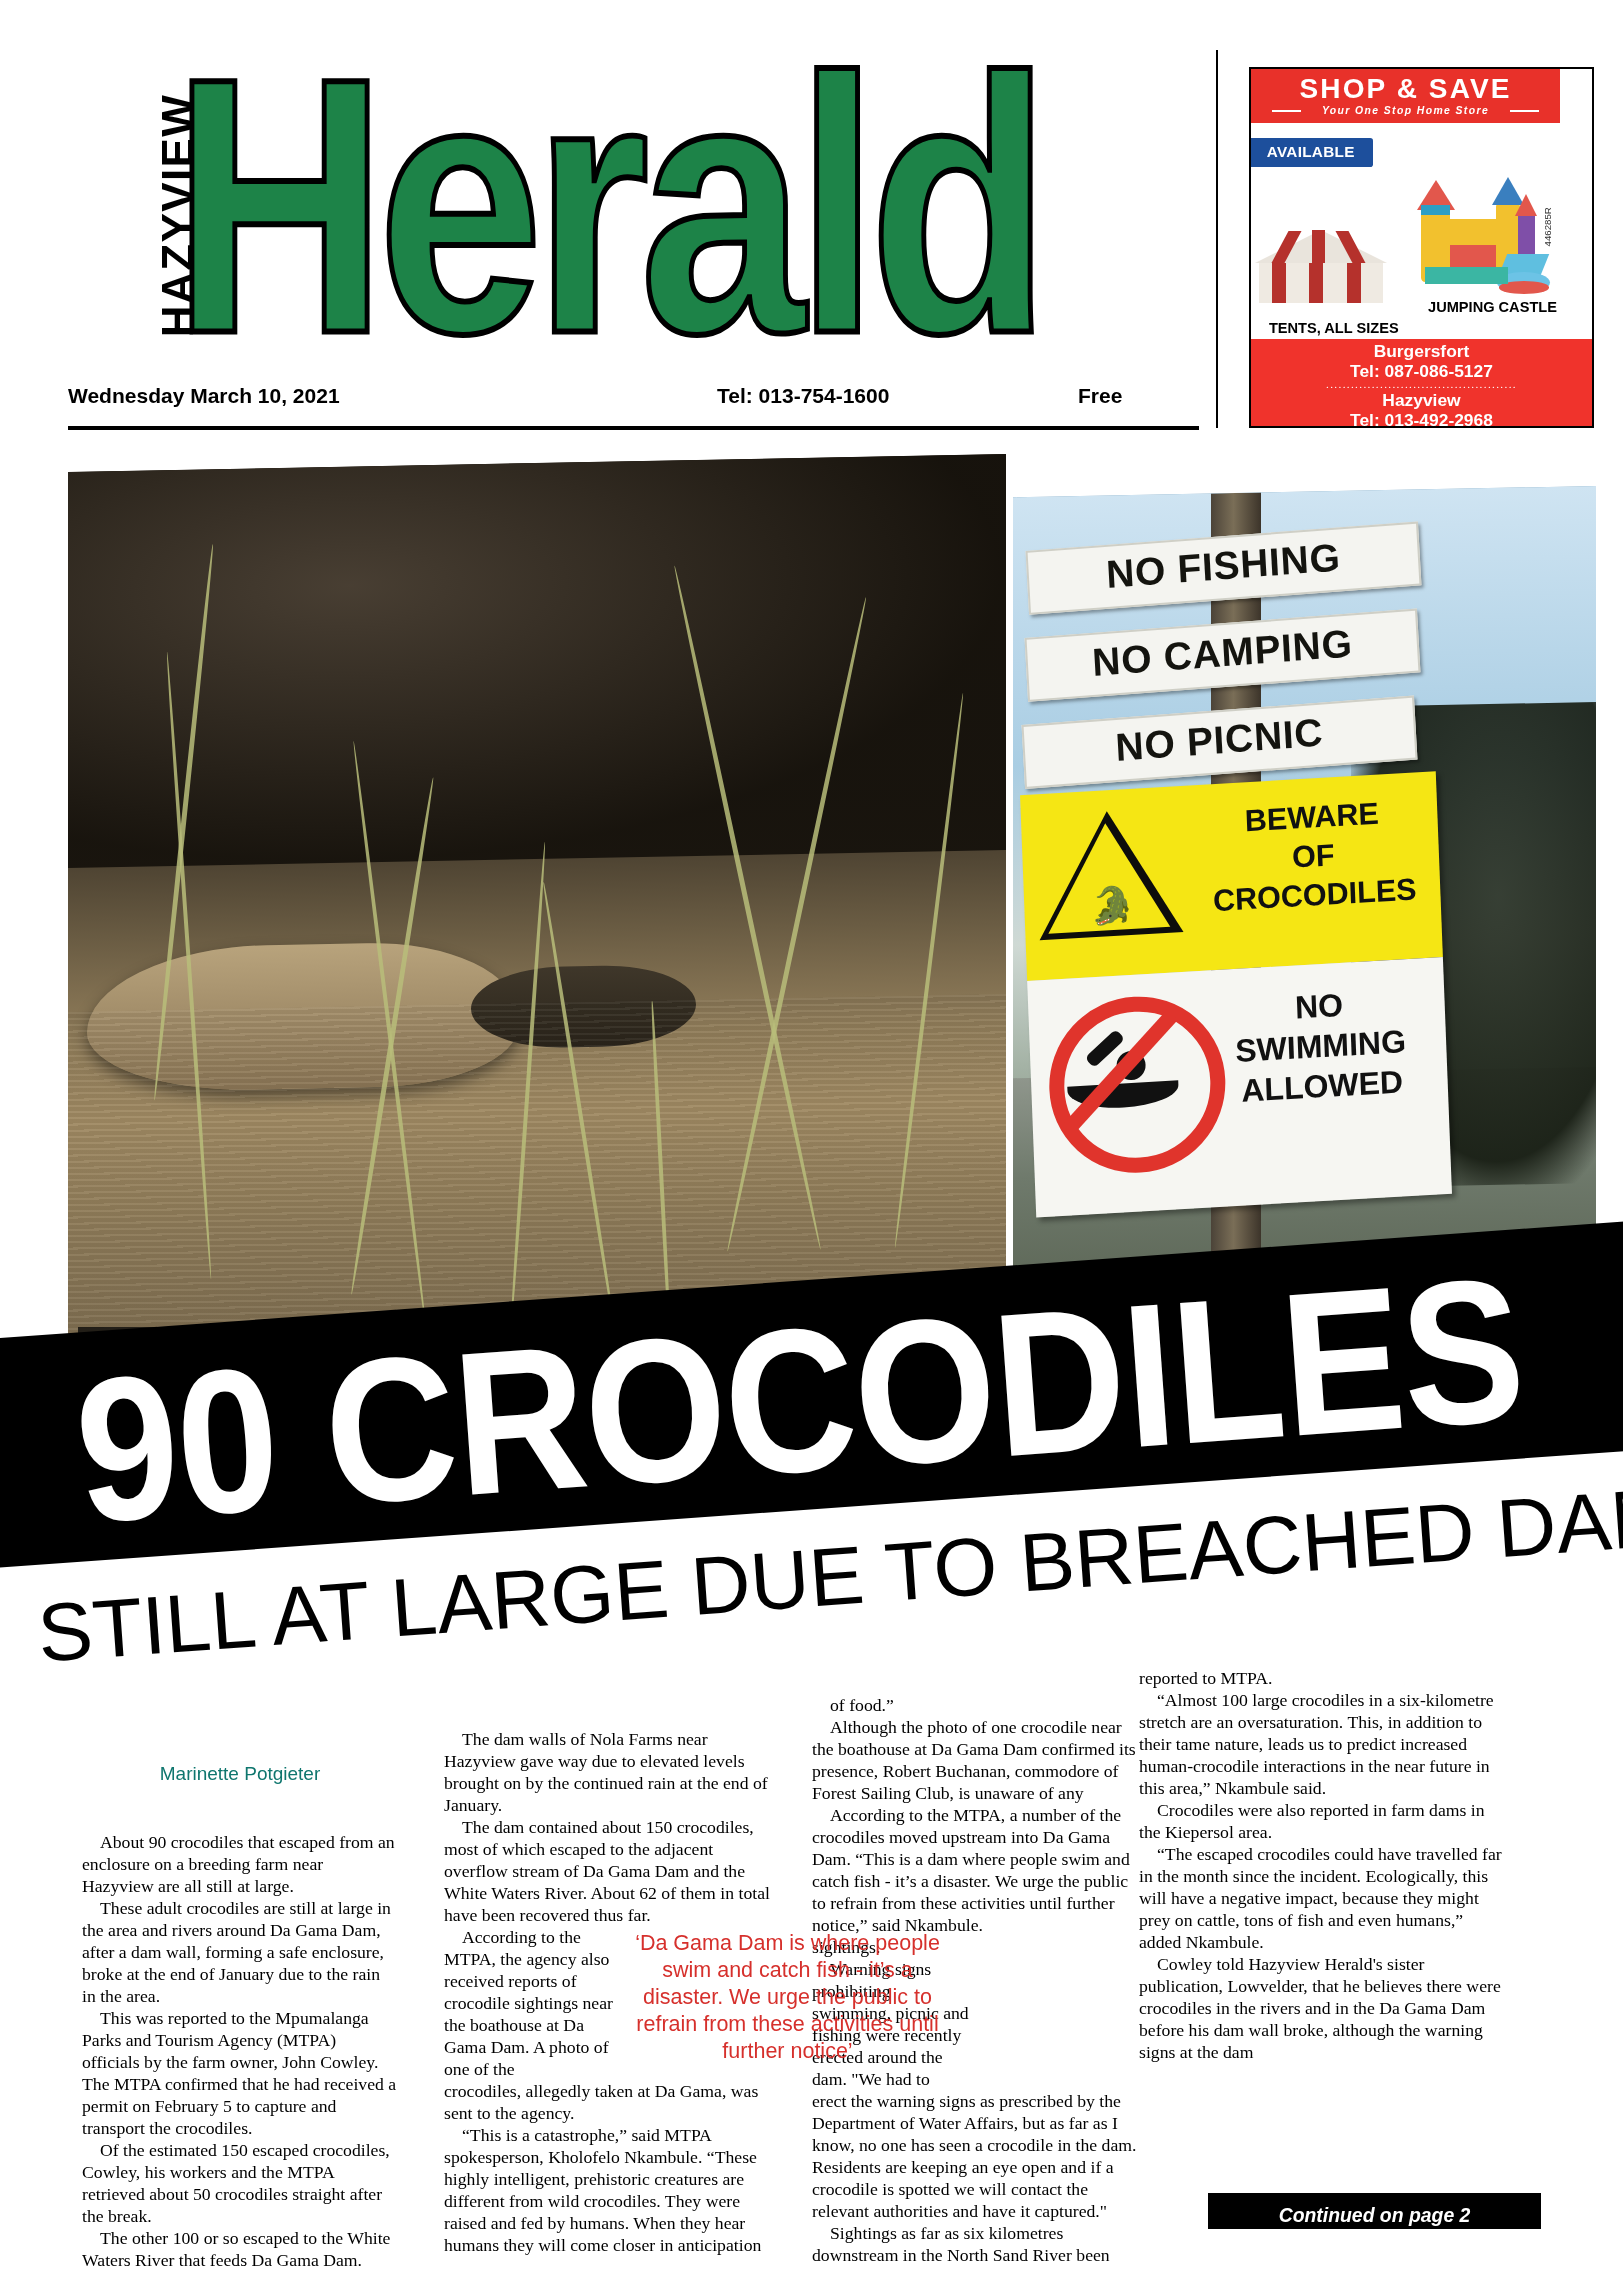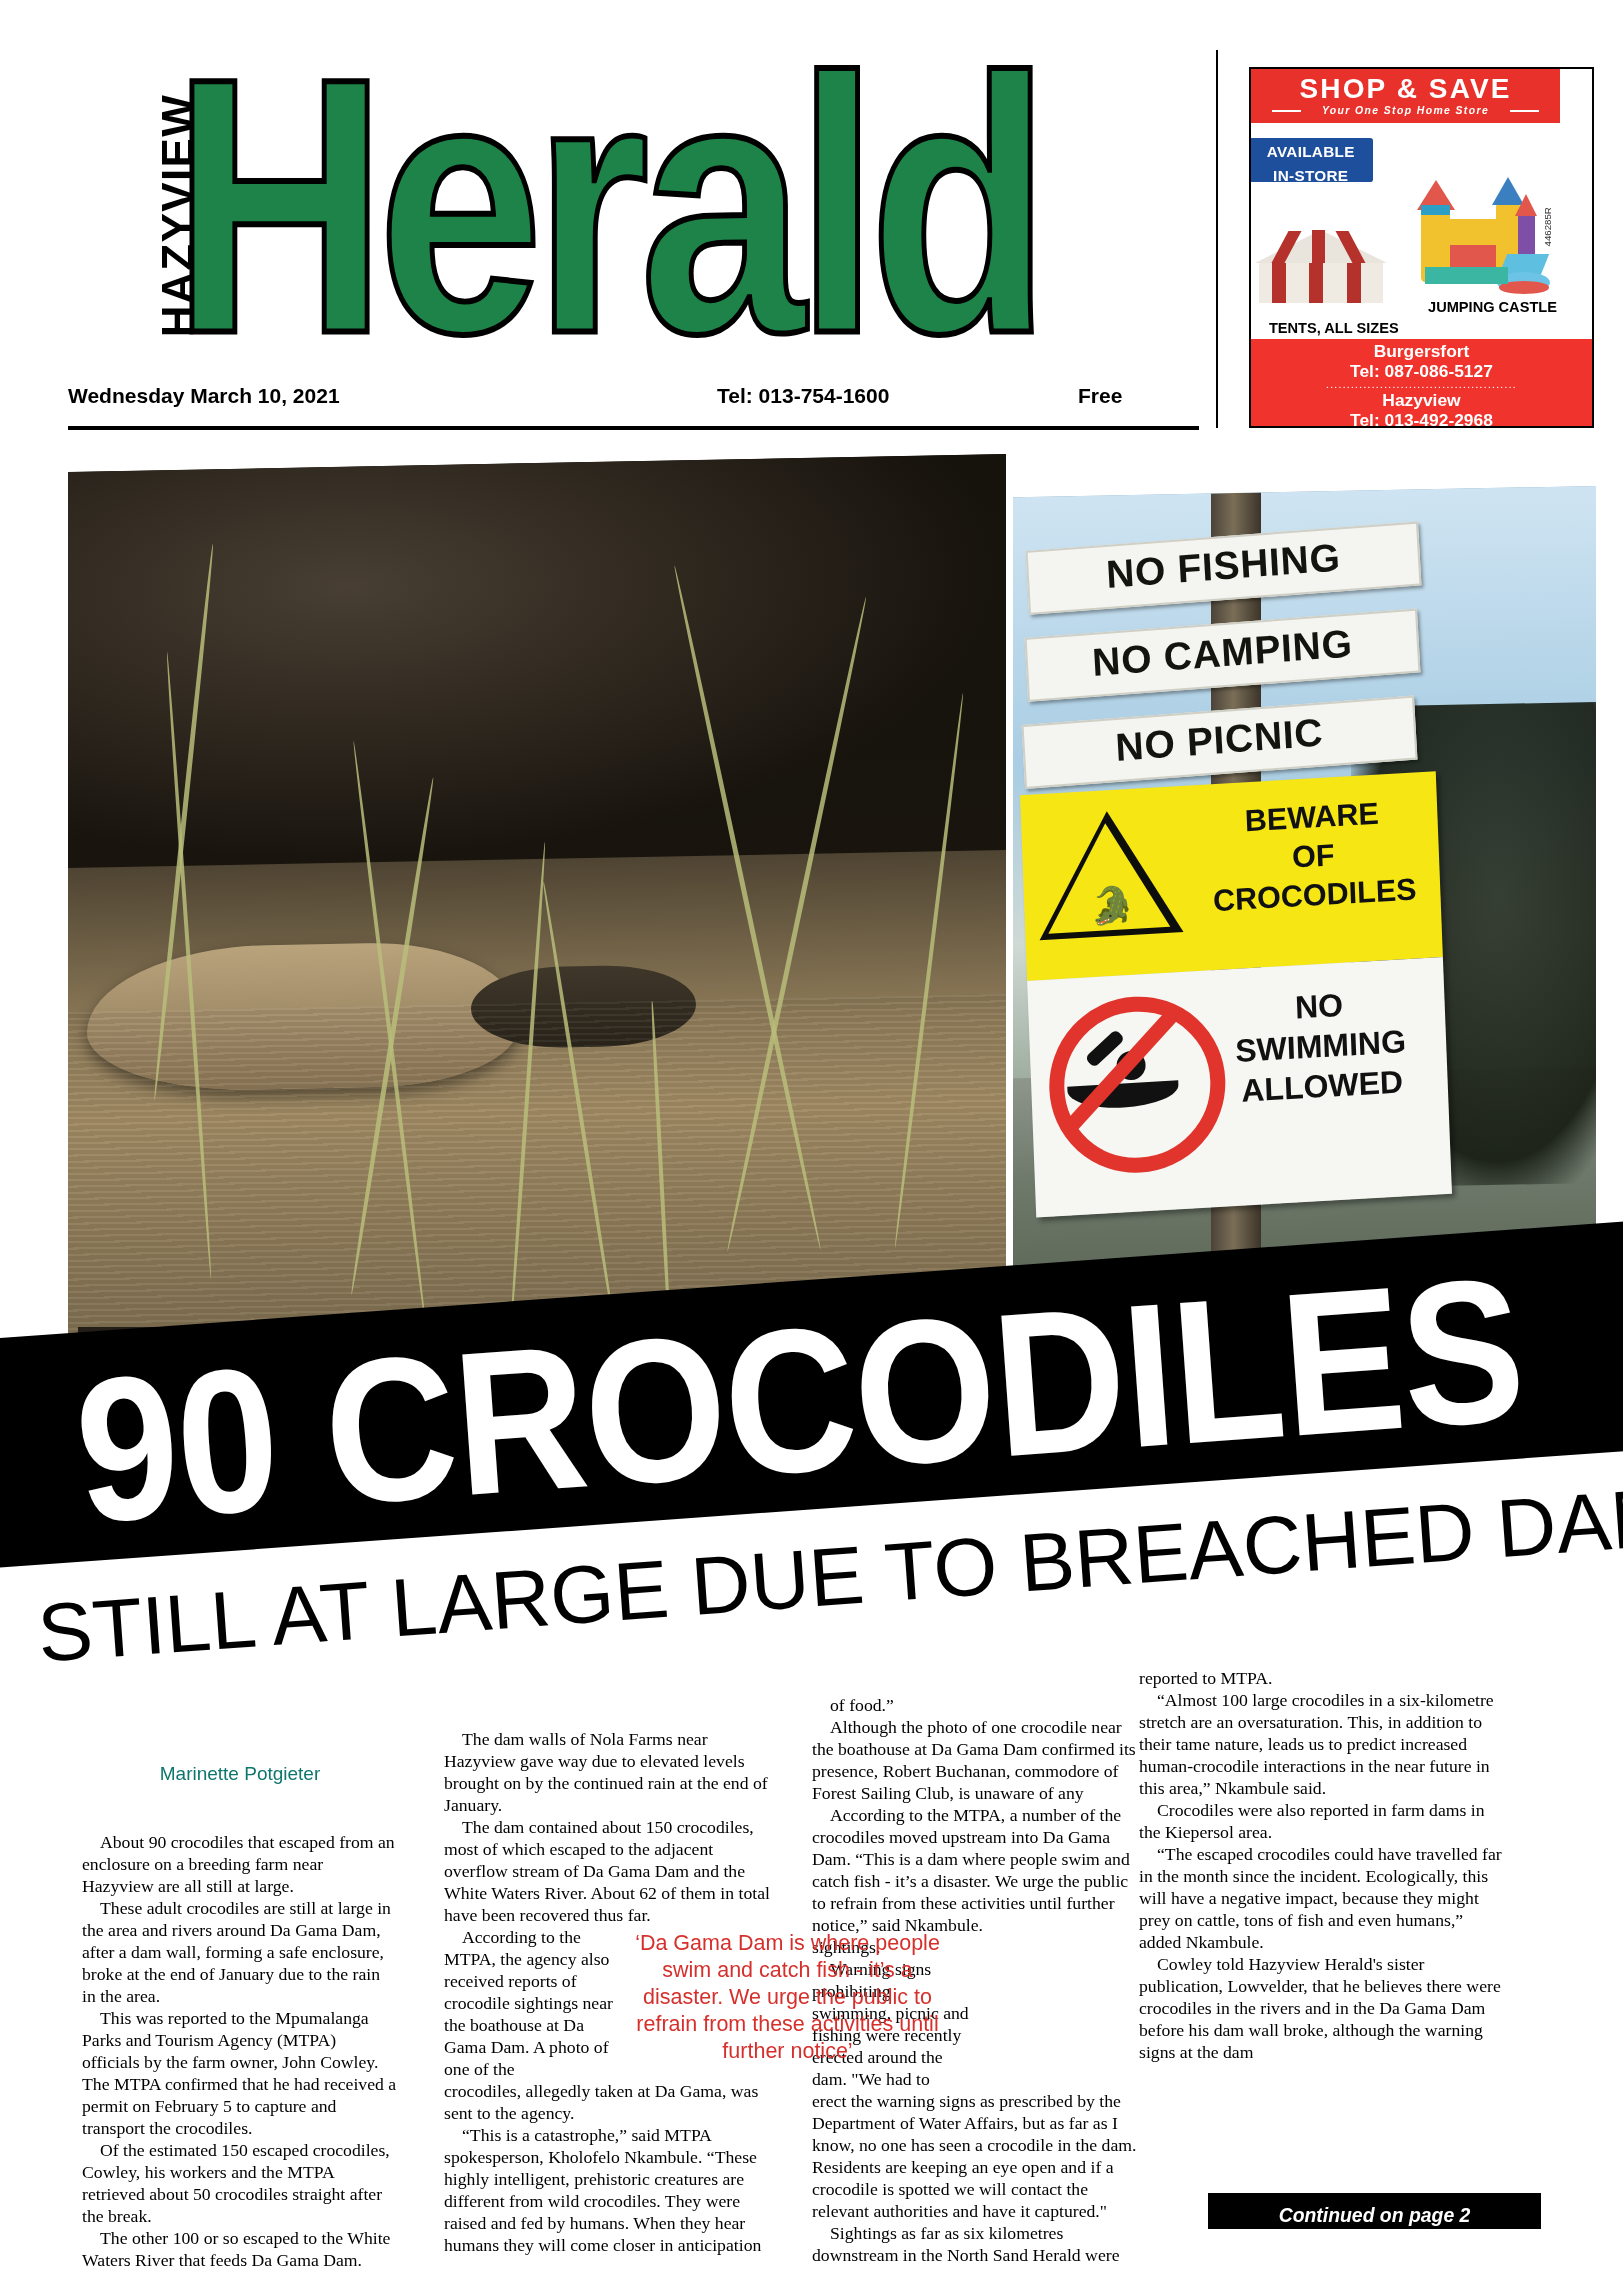--- a/index.html
+++ b/index.html
@@ -51,21 +51,21 @@
      letter-spacing:2.1px;color:#fff;
   }
   #ad-banner .tagline{
      position:absolute;left:0;top:36px;width:309px;text-align:center;
      font-family:"Liberation Sans",sans-serif;font-weight:bold;font-style:italic;
      font-size:10.4px;letter-spacing:1.4px;color:#fff;
   }
   #ad-banner .tl-l,#ad-banner .tl-r{position:absolute;top:41px;height:2.1px;background:#fff;width:29px;}
   #ad-banner .tl-l{left:21px;} #ad-banner .tl-r{right:21px;}
 
-  #ad-avail{position:absolute;left:-2.8px;top:69px;width:125px;height:44px;
+  #ad-avail{position:absolute;left:-2.8px;top:69px;width:125px;height:29px;
      background:#1d4f9c;border-radius:2.8px;}
   #ad-avail span{display:block;text-align:center;color:#fff;
      font-family:"Liberation Sans",sans-serif;font-weight:bold;font-size:15.3px;line-height:21px;
      padding-top:2.8px;letter-spacing:0.3px;}
 
   #ad-code{position:absolute;right:2.8px;top:129px;width:14px;height:83px;
      font-family:"Liberation Sans",sans-serif;font-size:9.7px;color:#333;
      transform:rotate(-90deg);transform-origin:center center;white-space:nowrap;
      text-align:center;line-height:14px;}
 
@@ -375,21 +375,21 @@
     <p>“This is a catastrophe,” said MTPA spokesperson, Kholofelo Nkambule. “These highly intelligent, prehistoric creatures are different from wild crocodiles. They were raised and fed by humans. When they hear humans they will come closer in anticipation</p>
   </div>
 
   <div class="col" id="col3">
     <p>of food.”</p>
     <p>Although the photo of one crocodile near the boathouse at Da Gama Dam confirmed its presence, Robert Buchanan, commodore of Forest Sailing Club, is unaware of any</p>
     <p>According to the MTPA, a number of the crocodiles moved upstream into Da Gama Dam. “This is a dam where people swim and catch fish - it’s a disaster. We urge the public to refrain from these activities until further notice,” said Nkambule.</p>
     <p class="narrow noind">sightings.</p>
     <p class="narrow">Warning signs prohibiting swimming, picnic and fishing were recently erected around the dam. "We had to</p>
     <p class="noind">erect the warning signs as prescribed by the Department of Water Affairs, but as far as I know, no one has seen a crocodile in the dam. Residents are keeping an eye open and if a crocodile is spotted we will contact the relevant authorities and have it captured."</p>
-    <p>Sightings as far as six kilometres downstream in the North Sand Herald were</p>
+    <p>Sightings as far as six kilometres downstream in the North Sand River been</p>
   </div>
 
   <div class="col" id="col4">
     <p class="noind">reported to MTPA.</p>
     <p>“Almost 100 large crocodiles in a six-kilometre stretch are an oversaturation. This, in addition to their tame nature, leads us to predict increased human-crocodile interactions in the near future in this area,” Nkambule said.</p>
     <p>Crocodiles were also reported in farm dams in the Kiepersol area.</p>
     <p>“The escaped crocodiles could have travelled far in the month since the incident. Ecologically, this will have a negative impact, because they might prey on cattle, tons of fish and even humans,” added Nkambule.</p>
     <p>Cowley told Hazyview Herald's sister publication, Lowvelder, that he believes there were crocodiles in the rivers and in the Da Gama Dam before his dam wall broke, although the warning signs at the dam</p>
   </div>
 

